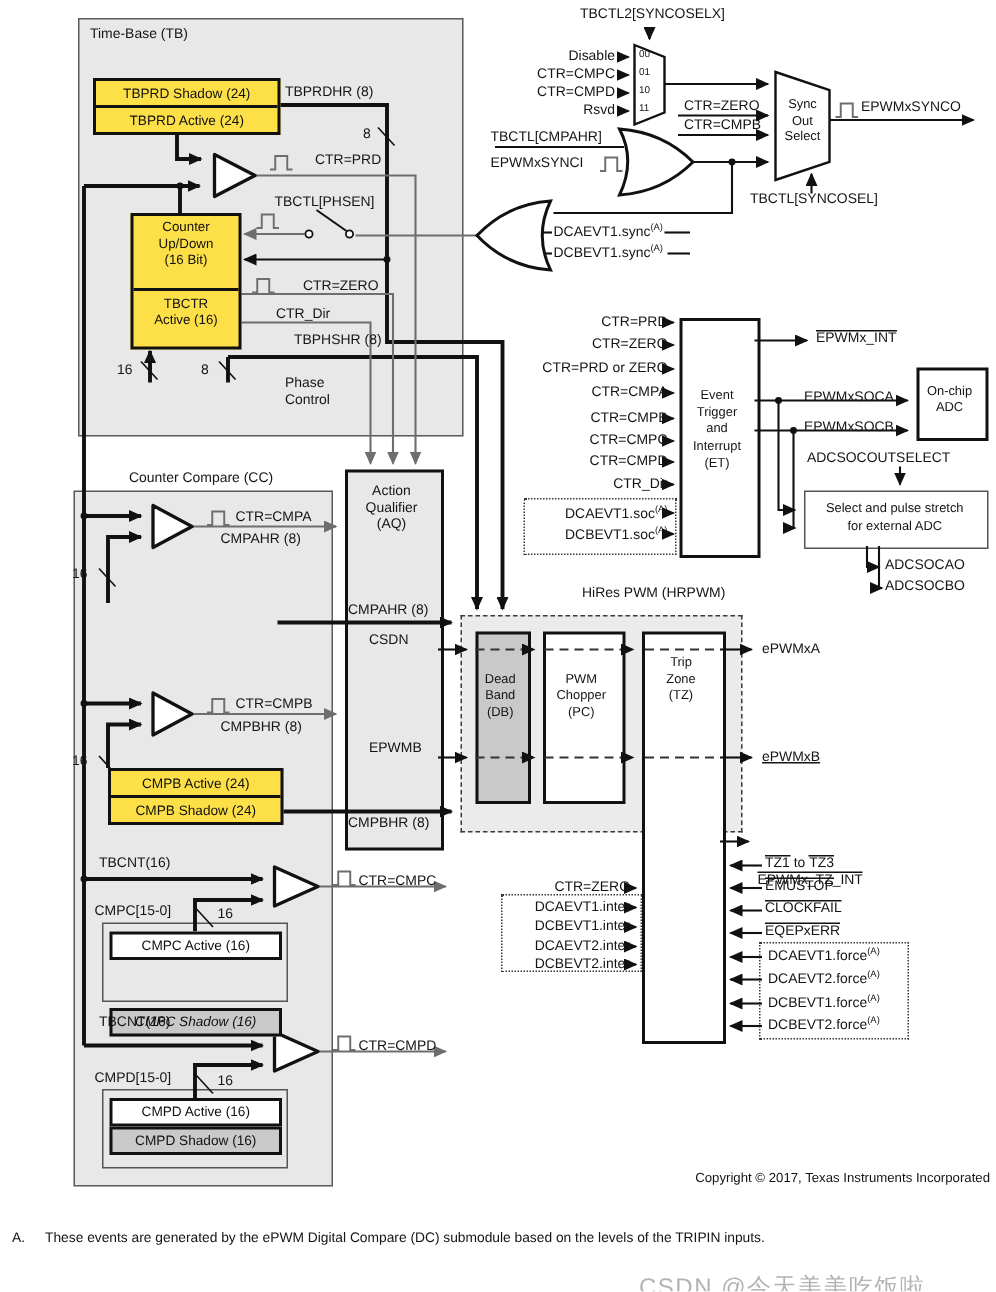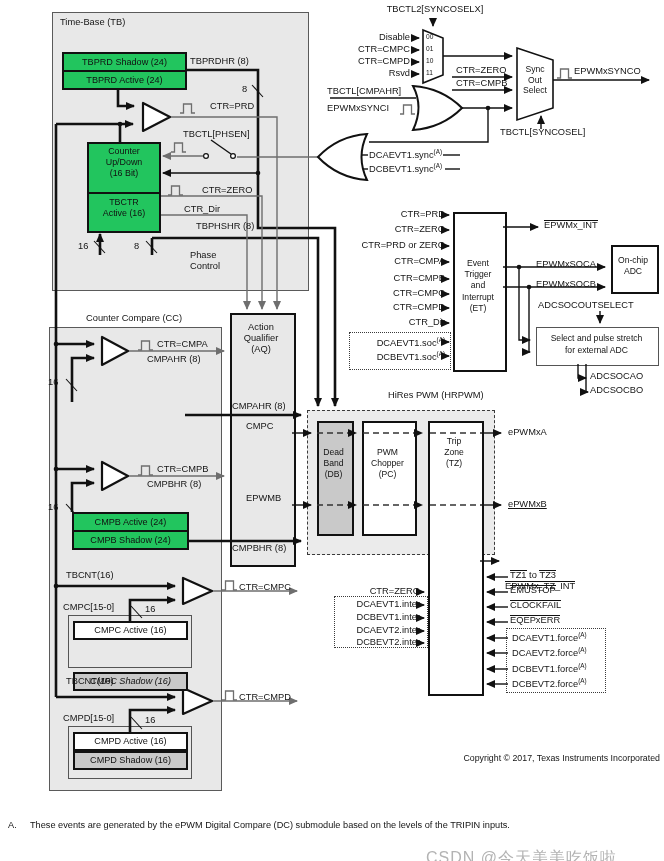--- a/index.html
+++ b/index.html
@@ -4,21 +4,21 @@
 <style>
   html,body{margin:0;padding:0;background:#fff;}
   #canvas{position:relative;width:664px;height:861px;background:#fff;overflow:hidden;
           font-family:"Liberation Sans",sans-serif;color:#111;}
   .lbl{position:absolute;font-size:9.3px;line-height:1.18;white-space:nowrap;color:#141414;z-index:4;}
   .ctr{text-align:center;white-space:normal;}
   .ra{text-align:right;}
   .secbox{position:absolute;background:#e8e8e8;border:1px solid #5a5a5a;z-index:1;}
   .dashbox{position:absolute;background:#ebebeb;border:1.6px dashed #3a3a3a;z-index:1;}
   .dotbox{position:absolute;border:1.6px dotted #3a3a3a;z-index:3;}
-  .regpair{position:absolute;background:#22c55e;border:2px solid #111;z-index:4;}
+  .regpair{position:absolute;background:#fde047;border:2px solid #111;z-index:4;}
   .regpair .rrow{height:16px;line-height:16px;font-size:9.1px;text-align:center;}
   .regpair .rrow + .rrow{border-top:2px solid #111;}
   .reg1{position:absolute;background:#fff;border:2px solid #111;font-size:9.1px;
         text-align:center;z-index:4;}
   .shade{background:#c9c9c9 !important;}
   .groupbox{position:absolute;border:1px solid #555;z-index:2;}
   .bold-box{position:absolute;background:#fff;border:2.4px solid #111;z-index:2;}
   .ov{display:inline-block;border-top:1.2px solid #111;line-height:1.05;}
   .sp{font-size:6.3px;vertical-align:4px;}
   #wires{position:absolute;left:0;top:0;z-index:3;}
@@ -291,21 +291,21 @@
   <div class="lbl" style="left:145px;top:604px;">16</div>
   <div class="lbl" style="left:66px;top:676px;">TBCNT(16)</div>
   <div class="lbl" style="left:239px;top:692px;">CTR=CMPD</div>
   <div class="lbl" style="left:63px;top:713px;">CMPD[15-0]</div>
   <div class="lbl" style="left:145px;top:715px;">16</div>
 
   <div class="lbl ctr" style="left:230px;top:322px;width:62px;">
     <span>Action</span><br><span>Qualifier</span><br><span>(AQ)</span>
   </div>
   <div class="lbl" style="left:232px;top:401px;">CMPAHR (8)</div>
-  <div class="lbl" style="left:246px;top:421px;">CMPC</div>
+  <div class="lbl" style="left:246px;top:421px;">CSDN</div>
   <div class="lbl" style="left:246px;top:493px;">EPWMB</div>
   <div class="lbl" style="left:232px;top:543px;">CMPBHR (8)</div>
 
   <div class="lbl" style="left:388px;top:390px;">HiRes PWM (HRPWM)</div>
   <div class="lbl ctr small8" style="left:317px;top:447px;width:33px;line-height:1.3;">
     <span>Dead</span><br><span>Band</span><br><span>(DB)</span>
   </div>
   <div class="lbl ctr small8" style="left:362px;top:447px;width:51px;line-height:1.3;">
     <span>PWM</span><br><span>Chopper</span><br><span>(PC)</span>
   </div>
@@ -350,18 +350,18 @@
   <div class="lbl" style="left:512px;top:631px;"><span>DCAEVT1.force</span><span class="sp">(A)</span></div>
   <div class="lbl" style="left:512px;top:646px;"><span>DCAEVT2.force</span><span class="sp">(A)</span></div>
   <div class="lbl" style="left:512px;top:662px;"><span>DCBEVT1.force</span><span class="sp">(A)</span></div>
   <div class="lbl" style="left:512px;top:677px;"><span>DCBEVT2.force</span><span class="sp">(A)</span></div>
   <div class="lbl ra" style="left:350px;top:586px;width:70px;">CTR=ZERO</div>
   <div class="lbl ra" style="left:336px;top:599px;width:84px;">DCAEVT1.inter</div>
   <div class="lbl ra" style="left:336px;top:612px;width:84px;">DCBEVT1.inter</div>
   <div class="lbl ra" style="left:336px;top:625px;width:84px;">DCAEVT2.inter</div>
   <div class="lbl ra" style="left:336px;top:637px;width:84px;">DCBEVT2.inter</div>
 
-  <div class="lbl ra" style="left:360px;top:753px;width:300px;font-size:8.8px;">Copyright © 2017, Texas Instruments Incorporated</div>
+  <div class="lbl ra" style="left:360px;top:780px;width:300px;font-size:8.8px;">Copyright © 2017, Texas Instruments Incorporated</div>
   <div class="lbl" style="left:8px;top:820px;font-size:9.2px;">A.</div>
   <div class="lbl" style="left:30px;top:820px;font-size:9.2px;">These events are generated by the ePWM Digital Compare (DC) submodule based on the levels of the TRIPIN inputs.</div>
   <div id="watermark" style="left:426px;top:848px;">CSDN @今天美美吃饭啦</div>
 
 </div>
 
 </body></html>

